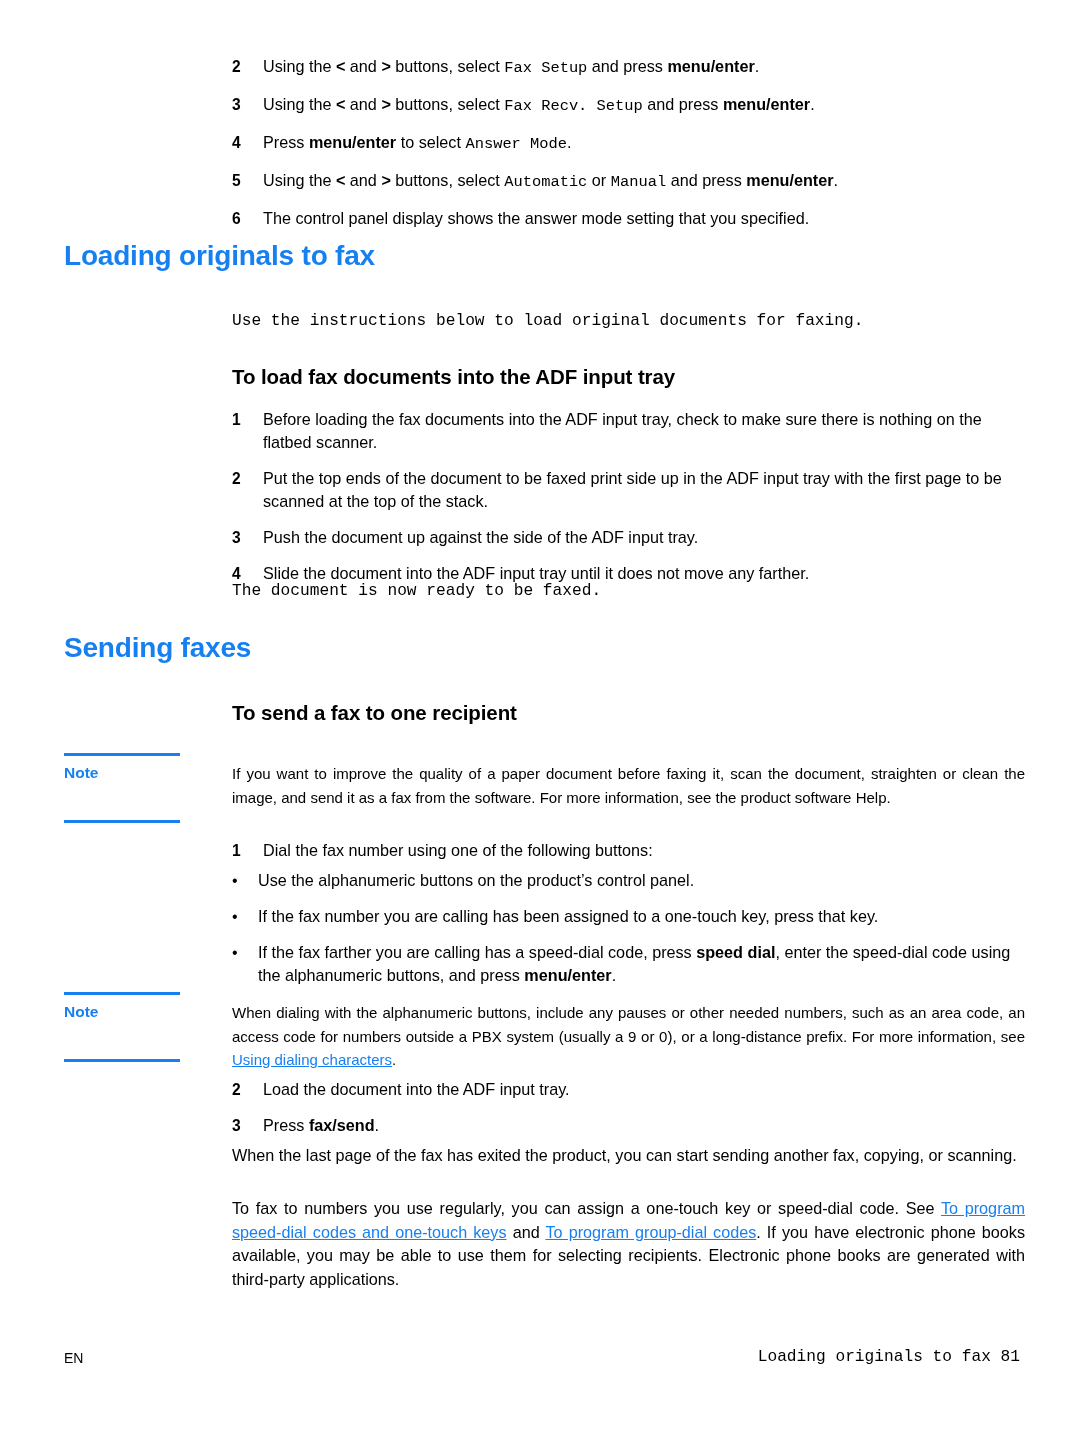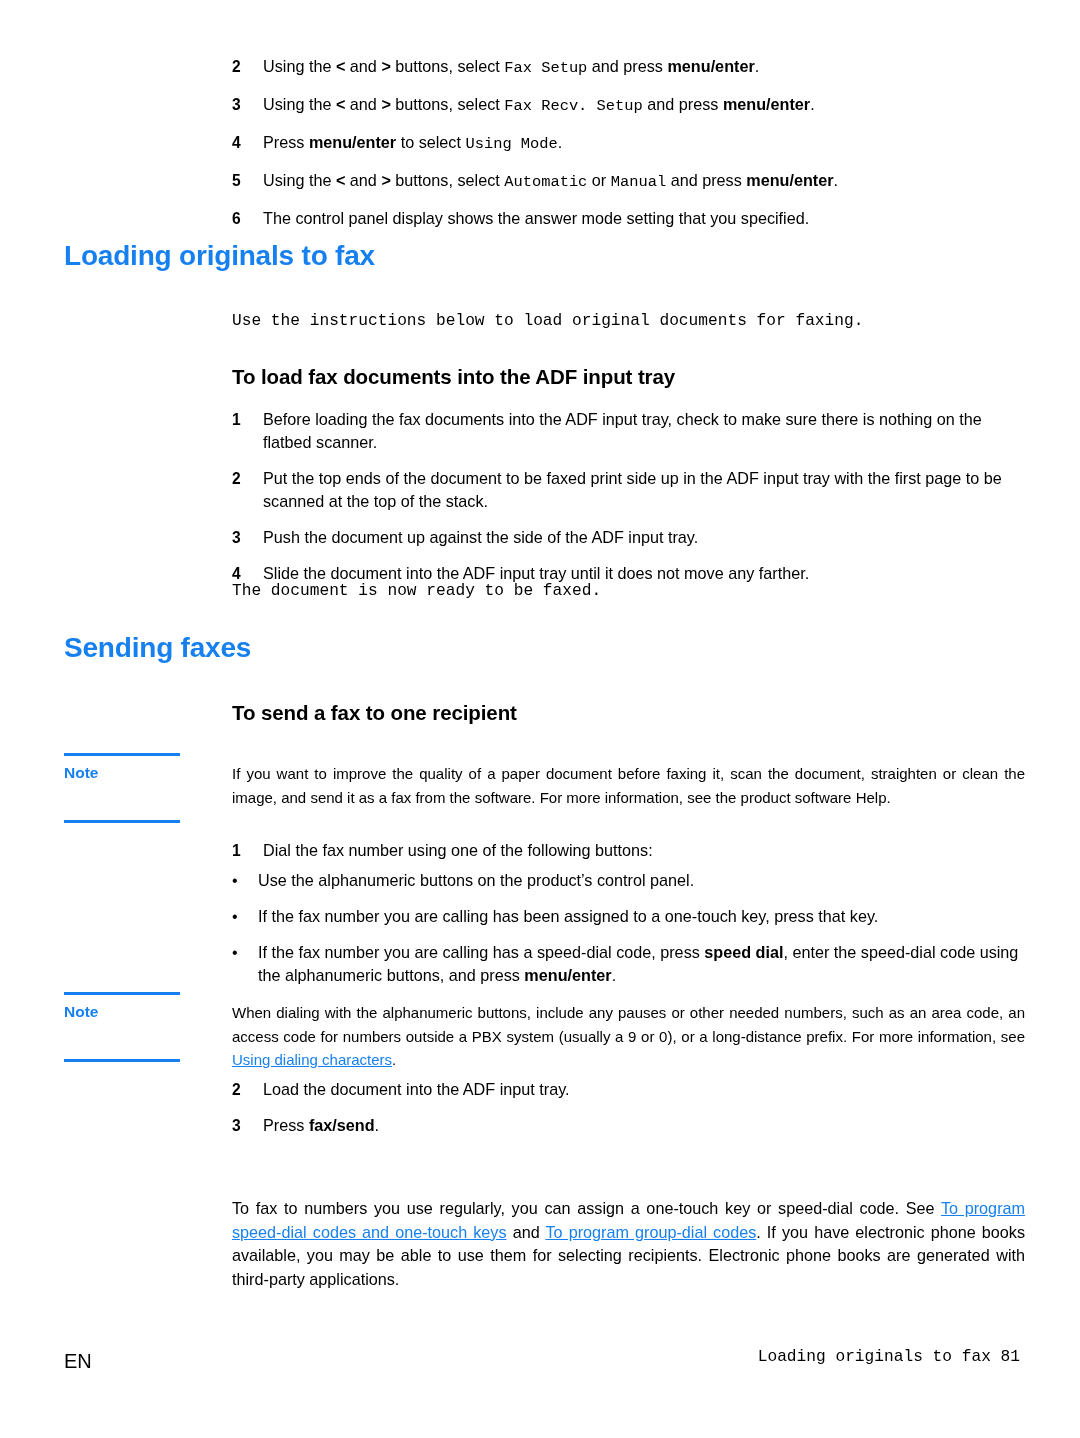--- a/index.html
+++ b/index.html
@@ -134,21 +134,21 @@
   a.doclink, .doclink {
     color: #1780f0;
     text-decoration: underline;
     cursor: pointer;
   }
 
   
   .footer-left {
     position: absolute;
     left: 64px;
-    font-size: 20px;
+    font-size: 14px;
     color: #000;
   }
   .footer-right {
     position: absolute;
     right: 60px;
     font-size: 16.2px;
     color: #000;
     text-align: right;
   }
 </style>
@@ -161,21 +161,21 @@
       <div class="step">
         <div class="step-num">2</div>
         <div class="step-body"><span>Using the </span><span class="bold">&lt;</span><span> and </span><span class="bold">&gt;</span><span> buttons, select </span><span class="mono">Fax Setup</span><span> and press </span><span class="bold">menu/enter</span><span>.</span></div>
       </div>
       <div class="step">
         <div class="step-num">3</div>
         <div class="step-body"><span>Using the </span><span class="bold">&lt;</span><span> and </span><span class="bold">&gt;</span><span> buttons, select </span><span class="mono">Fax Recv. Setup</span><span> and press </span><span class="bold">menu/enter</span><span>.</span></div>
       </div>
       <div class="step">
         <div class="step-num">4</div>
-        <div class="step-body"><span>Press </span><span class="bold">menu/enter</span><span> to select </span><span class="mono">Using Mode</span><span>.</span></div>
+        <div class="step-body"><span>Press </span><span class="bold">menu/enter</span><span> to select </span><span class="mono">Answer Mode</span><span>.</span></div>
       </div>
       <div class="step">
         <div class="step-num">5</div>
         <div class="step-body"><span>Using the </span><span class="bold">&lt;</span><span> and </span><span class="bold">&gt;</span><span> buttons, select </span><span class="mono">Automatic</span><span> or </span><span class="mono">Manual</span><span> and press </span><span class="bold">menu/enter</span><span>.</span></div>
       </div>
       <div class="step">
         <div class="step-num">6</div>
         <div class="step-body"><span>The control panel display shows the answer mode setting that you specified.</span></div>
       </div>
     </div>
@@ -228,21 +228,21 @@
       <div class="bullet">
         <div class="bullet-dot">•</div>
         <div class="bullet-body"><span>Use the alphanumeric buttons on the product’s control panel.</span></div>
       </div>
       <div class="bullet">
         <div class="bullet-dot">•</div>
         <div class="bullet-body"><span>If the fax number you are calling has been assigned to a one-touch key, press that key.</span></div>
       </div>
       <div class="bullet">
         <div class="bullet-dot">•</div>
-        <div class="bullet-body"><span>If the fax number you are calling has a speed-dial code, press </span><span class="bold">speed dial</span><span>, enter the speed-dial code using the alphanumeric buttons, and press </span><span class="bold">menu/enter</span><span>.</span></div>
+        <div class="bullet-body"><span>If the fax farther you are calling has a speed-dial code, press </span><span class="bold">speed dial</span><span>, enter the speed-dial code using the alphanumeric buttons, and press </span><span class="bold">menu/enter</span><span>.</span></div>
       </div>
     </div>
 
   <div class="note-block">
     <div class="note-rule" style="top:992px;"></div>
     <div class="note-label" style="top:1003px;">Note</div>
     <div class="note-text" id="note2-text" style="top:1001px;"><span>When dialing with the alphanumeric buttons, include any pauses or other needed numbers, such as an area code, an access code for numbers outside a PBX system (usually a 9 or 0), or a long-distance prefix. For more information, see </span><a class="doclink">Using dialing characters</a><span>.</span></div>
     <div class="note-rule" style="top:1059px;"></div>
   </div>
 
@@ -250,18 +250,19 @@
       <div class="step">
         <div class="step-num">2</div>
         <div class="step-body"><span>Load the document into the ADF input tray.</span></div>
       </div>
       <div class="step">
         <div class="step-num">3</div>
         <div class="step-body"><span>Press </span><span class="bold">fax/send</span><span>.</span></div>
       </div>
     </div>
 
+  <div class="para-wide" id="closing-1" style="top:1144px;"><span>When the last page of the fax has exited the product, you can start sending another fax, copying, or scanning.</span></div>
   <div class="para-wide" id="closing-2" style="top:1197px;"><span>To fax to numbers you use regularly, you can assign a one-touch key or speed-dial code. See </span><a class="doclink">To program speed-dial codes and one-touch keys</a><span> and </span><a class="doclink">To program group-dial codes</a><span>. If you have electronic phone books available, you may be able to use them for selecting recipients. Electronic phone books are generated with third-party applications.</span></div>
 
   <div class="footer-left" style="top:1350px;">EN</div>
   <div class="footer-right" style="top:1348px;font-family:Liberation Mono, monospace;">Loading originals to fax 81</div>
 
 </div>
 
 </body></html>

